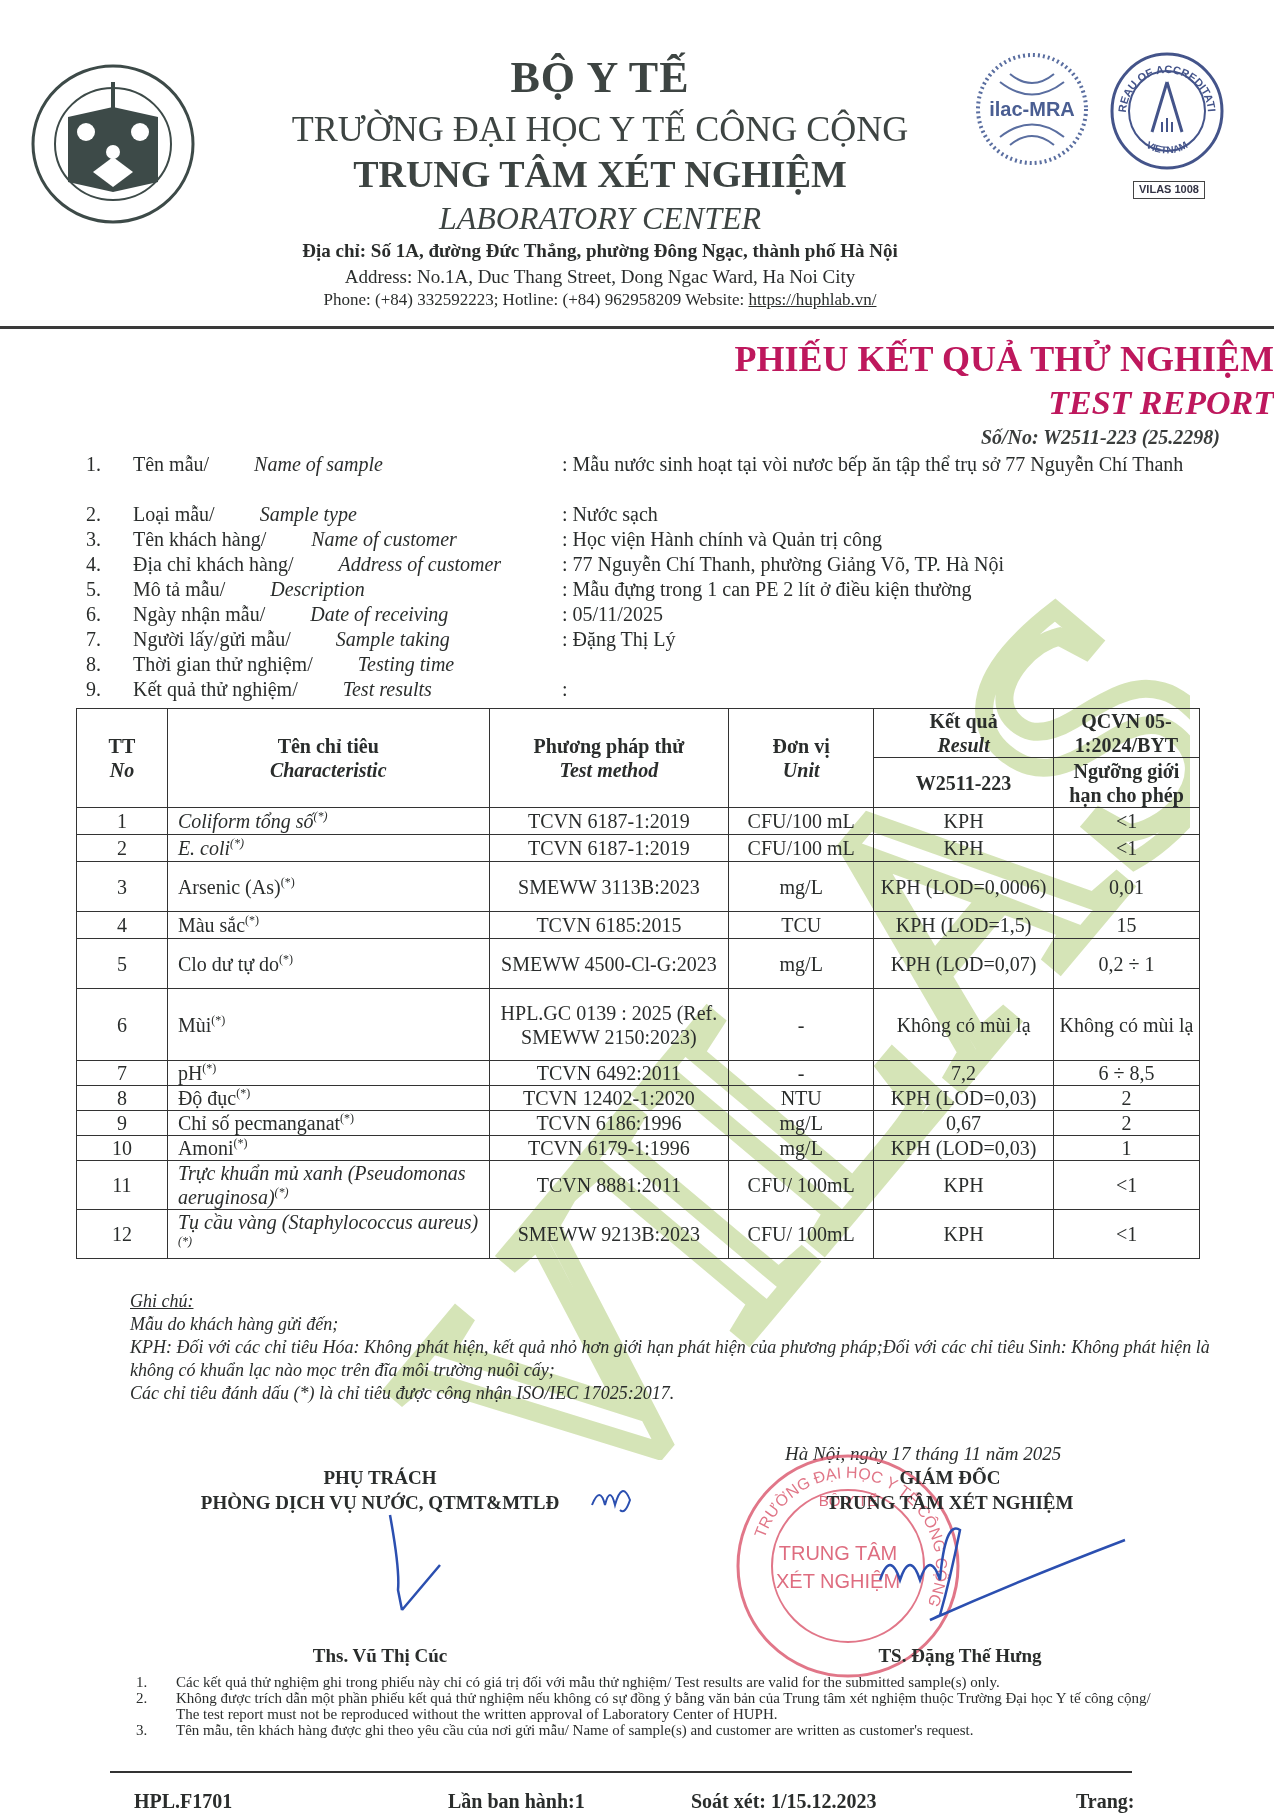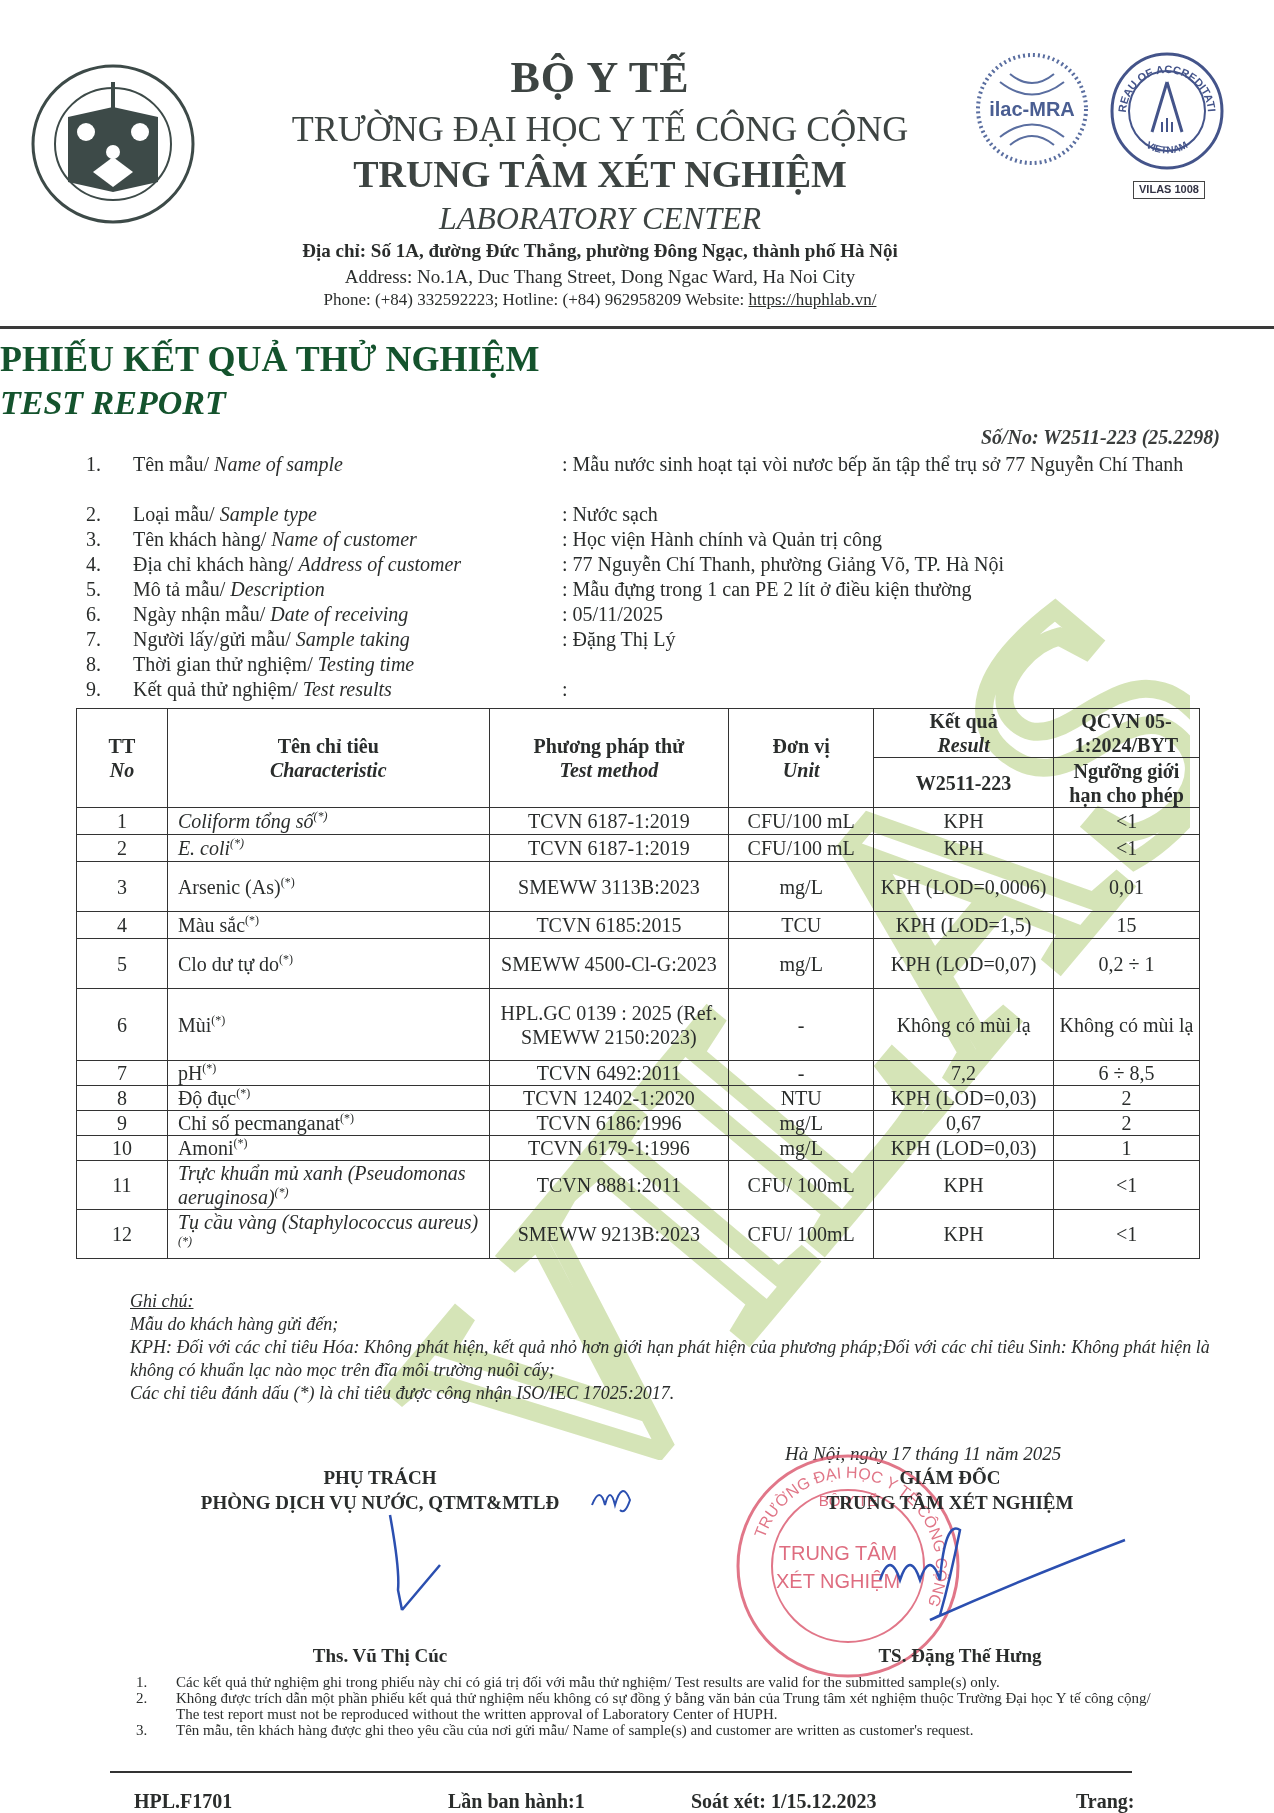--- a/index.html
+++ b/index.html
@@ -17,31 +17,31 @@
   .hdr-addr-vi { top: 240px; font-size: 19px; font-weight: bold; color: #2a2d2c; }
   .hdr-addr-en { top: 266px; font-size: 19px; color: #2a2d2c; }
   .hdr-phone { top: 290px; font-size: 17px; color: #2a2d2c; }
   .hdr-phone a { color: #2a2d2c; text-decoration: underline; }
   .ilac { left: 975px; top: 52px; width: 115px; height: 115px; }
   .boa { left: 1108px; top: 52px; width: 118px; height: 118px; }
   .vilas { left: 1133px; top: 181px; width: 72px; height: 18px; border: 1.5px solid #444; font-family: "Liberation Sans", sans-serif; font-weight: bold; font-size: 11px; text-align: center; line-height: 15px; color: #334; }
   .hr-top { left: 0; top: 326px; width: 1274px; height: 3px; background: #3a3a3a; }
 
   
-  .title { left: 0; width: 1274px; text-align: left; color: #14532d; font-weight: bold; }
+  .title { left: 0; width: 1274px; text-align: right; color: #be185d; font-weight: bold; }
   .title-vi { top: 338px; font-size: 36px; }
   .title-en { top: 384px; font-size: 34px; font-style: italic; }
   .report-no { right: 54px; top: 426px; font-size: 20px; font-style: italic; font-weight: bold; color: #3a3d3c; }
 
   
   .info { left: 0; top: 452px; width: 1274px; }
   .info-row { position: relative; height: 25px; font-size: 20px; line-height: 25px; }
   .info-num { position: absolute; left: 86px; }
   .info-label { position: absolute; left: 133px; }
-  .info-label i { font-style: italic; }
+  .info-label i { font-style: italic; margin-left: 40px; }
   .info-value { position: absolute; left: 562px; width: 650px; font-weight: normal; }
   .info-row.tall { height: 50px; }
 
   
   .watermark { left: 90px; top: 560px; width: 1100px; height: 900px; pointer-events: none; }
 
   
   table.results { position: absolute; left: 76px; top: 708px; width: 1124px; border-collapse: collapse; font-size: 20px; }
   table.results td, table.results th { border: 1.5px solid #333; text-align: center; vertical-align: middle; padding: 0 4px; line-height: 24px; font-weight: normal; }
   table.results th { font-weight: bold; }

